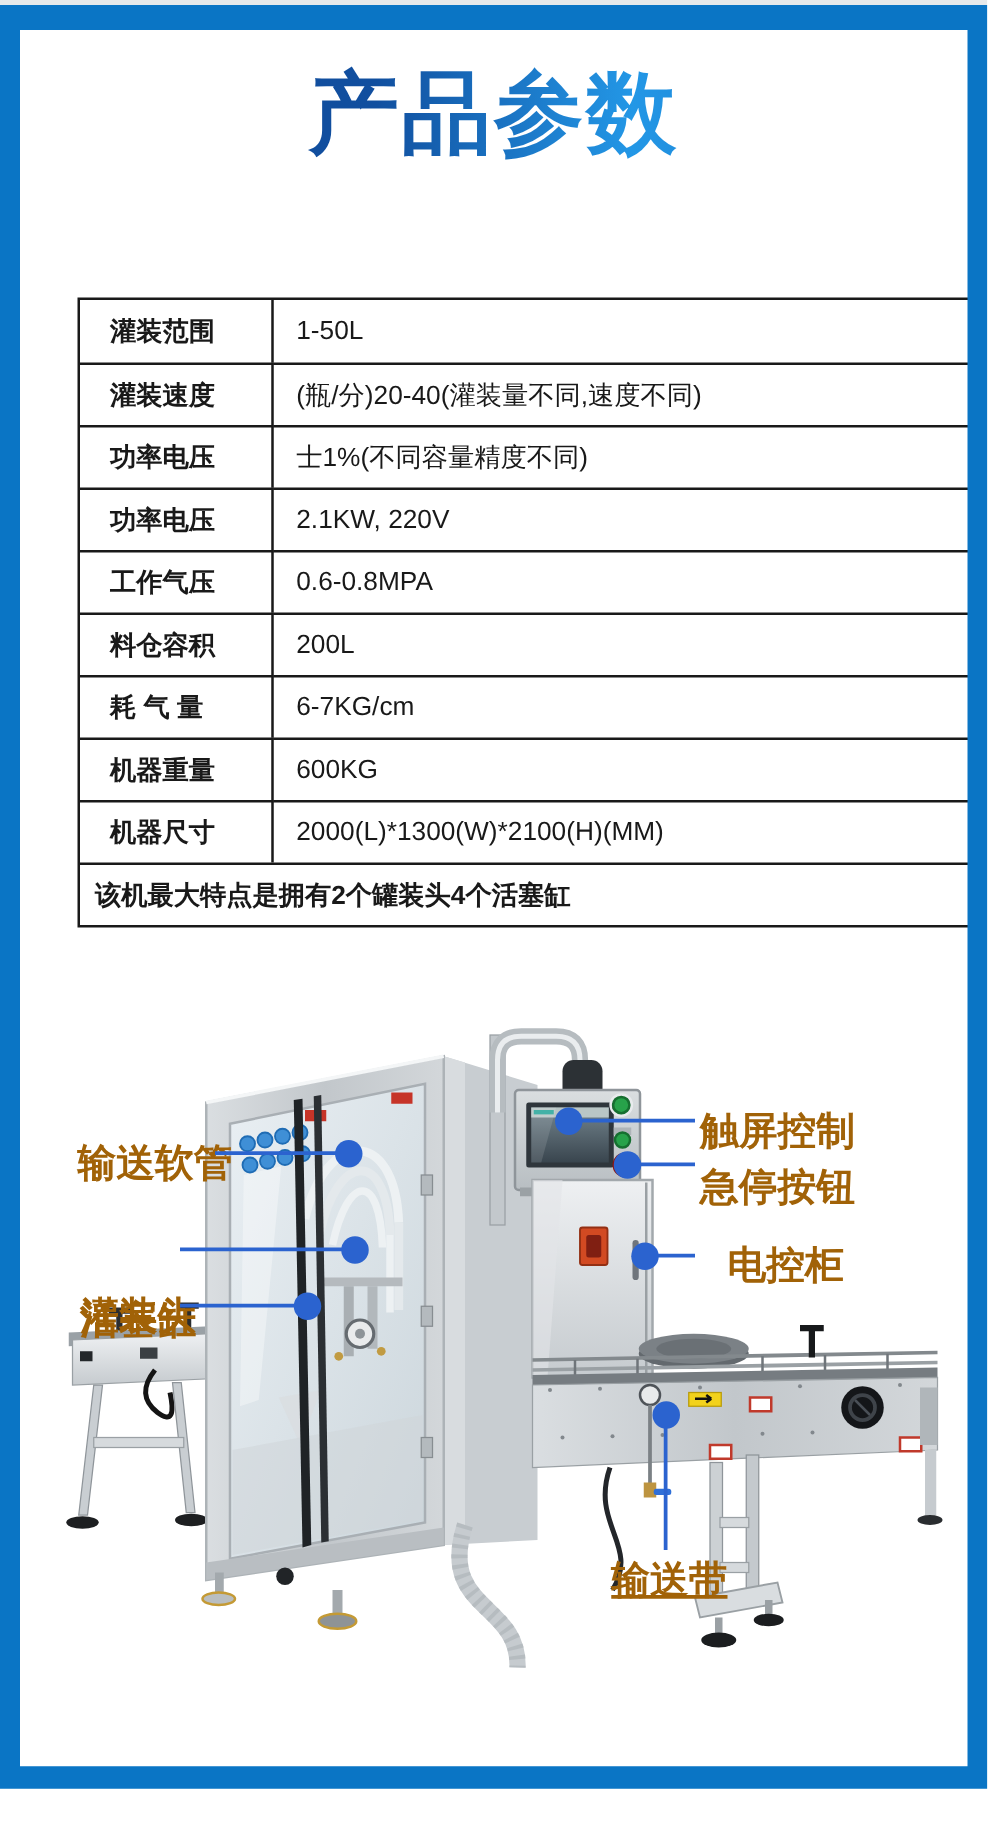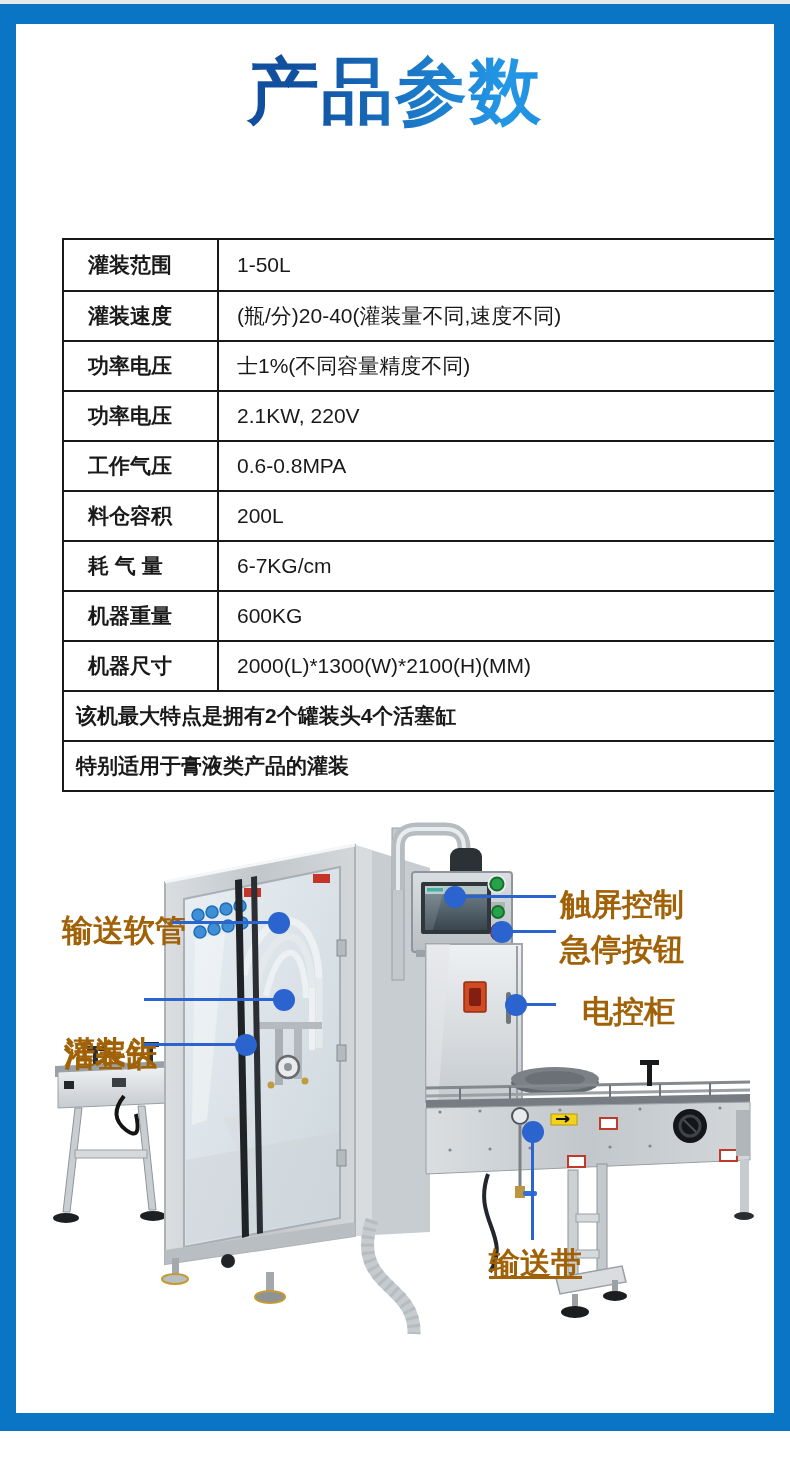--- a/index.html
+++ b/index.html
@@ -50,21 +50,20 @@
     <div class="cell val">0.6-0.8MPA</div>
     <div class="cell lab">料仓容积</div>
     <div class="cell val">200L</div>
     <div class="cell lab">耗 气 量</div>
     <div class="cell val">6-7KG/cm</div>
     <div class="cell lab">机器重量</div>
     <div class="cell val">600KG</div>
     <div class="cell lab">机器尺寸</div>
     <div class="cell val">2000(L)*1300(W)*2100(H)(MM)</div>
     <div class="cell full">该机最大特点是拥有2个罐装头4个活塞缸</div>
-    <div class="cell full">特别适用于膏液类产品的灌装</div>
   </div>
 
   <svg class="photo" viewBox="0 0 750 600" xmlns="http://www.w3.org/2000/svg">
     <defs>
       <linearGradient id="gSteelV" x1="0" y1="0" x2="0" y2="1">
         <stop offset="0" stop-color="#eef0f2"></stop>
           <stop offset="1" stop-color="#c6cbcf"></stop>
       </linearGradient>
       <linearGradient id="gSteelFront" x1="0" y1="0" x2="1" y2="0">
         <stop offset="0" stop-color="#dadee1"></stop>

